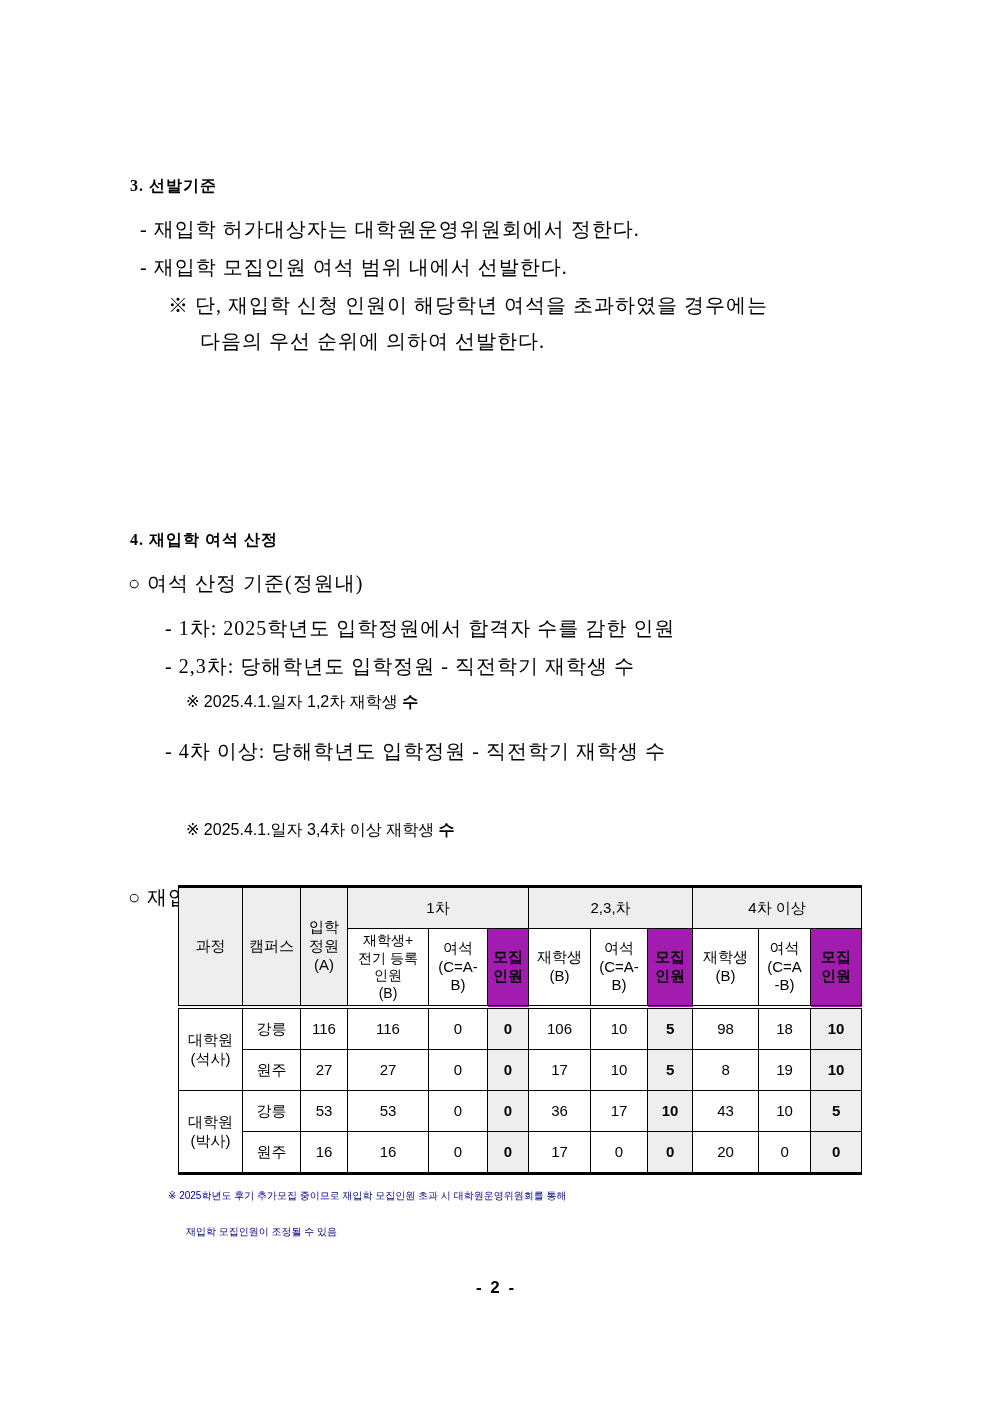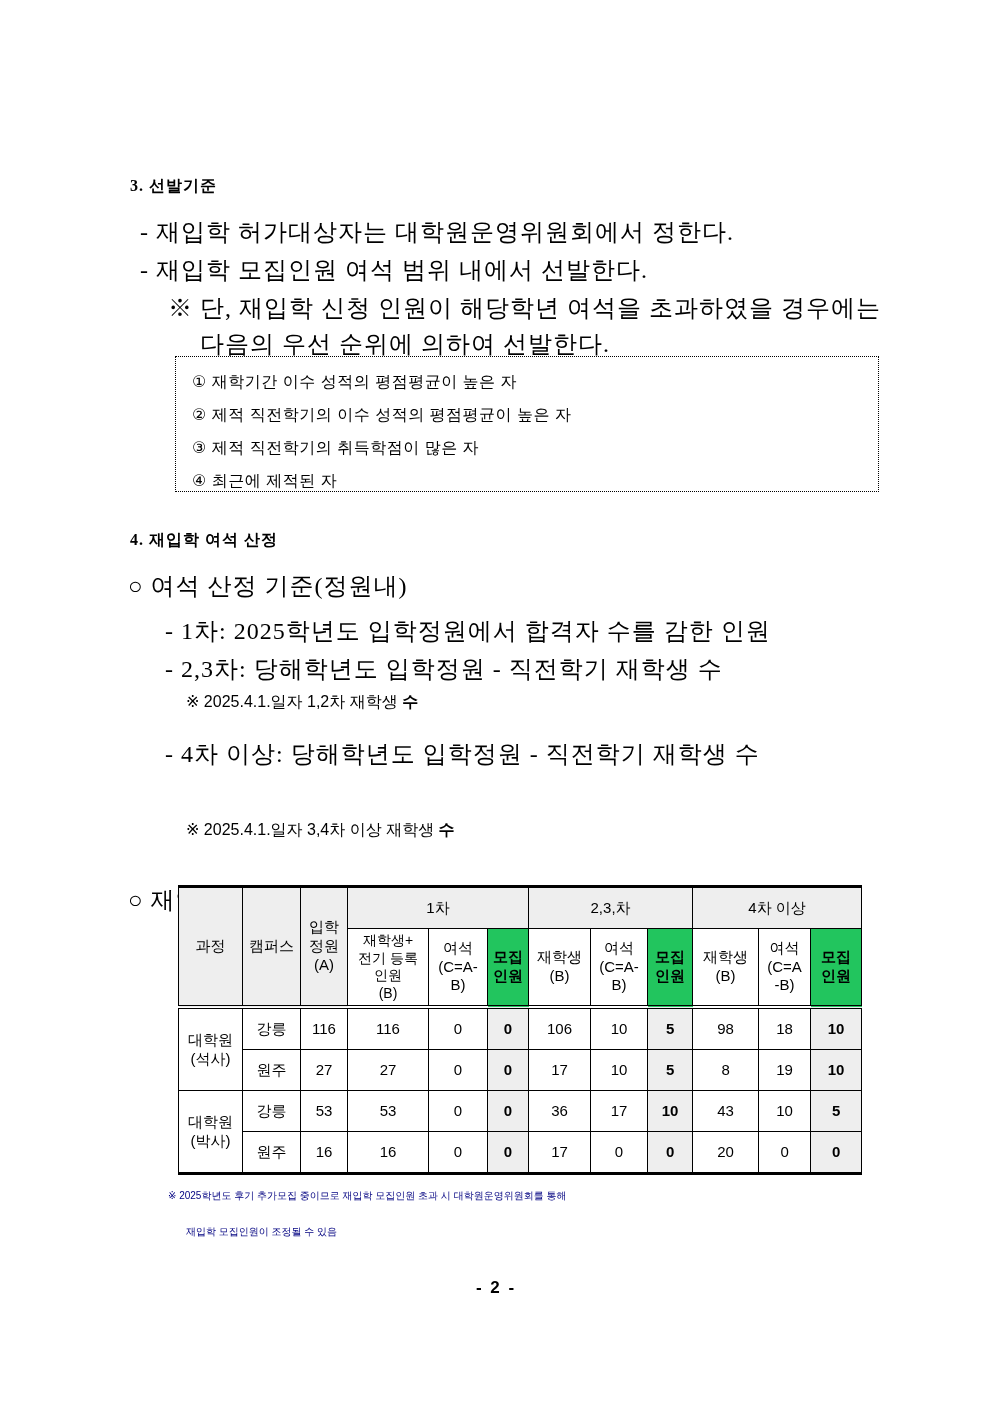--- a/index.html
+++ b/index.html
@@ -13,21 +13,21 @@
     overflow: hidden;
   }
   .abs { position: absolute; }
 
   .h-title {
     font-size: 16px;
     font-weight: bold;
     letter-spacing: 1px;
   }
   .body-line {
-    font-size: 24px;
+    font-size: 20px;
     letter-spacing: 1px;
     white-space: nowrap;
   }
   .priority-box {
     left: 175px; top: 356px;
     width: 686px; height: 118px;
     border: 1px dotted #000;
     padding: 8px 0 8px 16px;
   }
   .priority-box .pitem {
@@ -59,21 +59,21 @@
     border: 1px solid #000;
     text-align: center;
     vertical-align: middle;
     white-space: pre-line;
     font-weight: normal;
     padding: 0 2px;
     line-height: 1.25;
   }
   table.tbl thead th { background: #eeeeee; }
   table.tbl thead tr.sub th.white { background: #ffffff; }
-  table.tbl .recruit { background: #22c55e; font-weight: bold; }
+  table.tbl .recruit { background: #a21caf; font-weight: bold; }
   table.tbl thead tr.top th { height: 40px; }
   table.tbl thead tr.sub th { height: 76px; }
   table.tbl tbody td { height: 40px; background: #fff; }
   table.tbl tbody td.recruit { background: #eeeeee; }
   
   table.tbl thead tr.sub th, table.tbl thead th.span2 {
     border-bottom: 4px double #000;
   }
   table.tbl th.small { font-size: 14px; }
 
@@ -104,26 +104,20 @@
   <div class="abs h-title" style="left:130px; top:176px;">3. 선발기준</div>
 
   <div class="abs body-line" style="left:140px; top:216px;">- 재입학 허가대상자는 대학원운영위원회에서 정한다.</div>
 
   <div class="abs body-line" style="left:140px; top:254px;">- 재입학 모집인원 여석 범위 내에서 선발한다.</div>
 
   <div class="abs body-line" style="left:168px; top:292px;">※ 단, 재입학 신청 인원이 해당학년 여석을 초과하였을 경우에는</div>
 
   <div class="abs body-line" style="left:200px; top:328px;">다음의 우선 순위에 의하여 선발한다.</div>
 
-  <div class="abs priority-box">
-    <div class="pitem">① 재학기간 이수 성적의 평점평균이 높은 자</div>
-    <div class="pitem">② 제적 직전학기의 이수 성적의 평점평균이 높은 자</div>
-    <div class="pitem">③ 제적 직전학기의 취득학점이 많은 자</div>
-    <div class="pitem">④ 최근에 제적된 자</div>
-  </div>
 
   <div class="abs h-title" style="left:130px; top:530px;">4. 재입학 여석 산정</div>
 
   <div class="abs body-line" style="left:128px; top:570px;">○ 여석 산정 기준(정원내)</div>
 
   <div class="abs body-line" style="left:165px; top:615px;">- 1차: 2025학년도 입학정원에서 합격자 수를 감한 인원</div>
 
   <div class="abs body-line" style="left:165px; top:653px;">- 2,3차: 당해학년도 입학정원 - 직전학기 재학생 수</div>
 
   <div class="abs subnote" style="left:186px; top:692px;">

